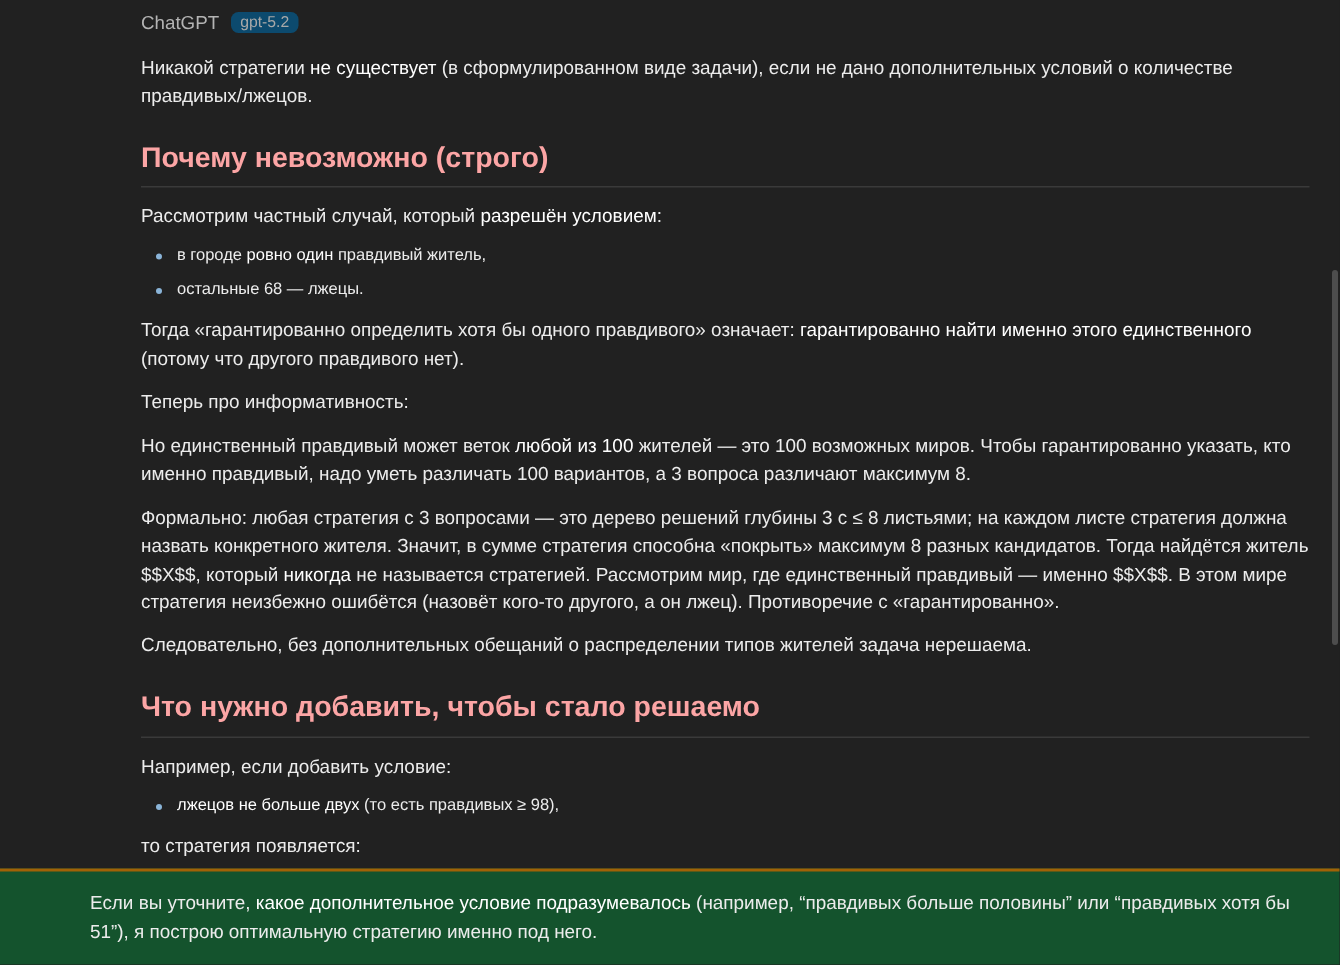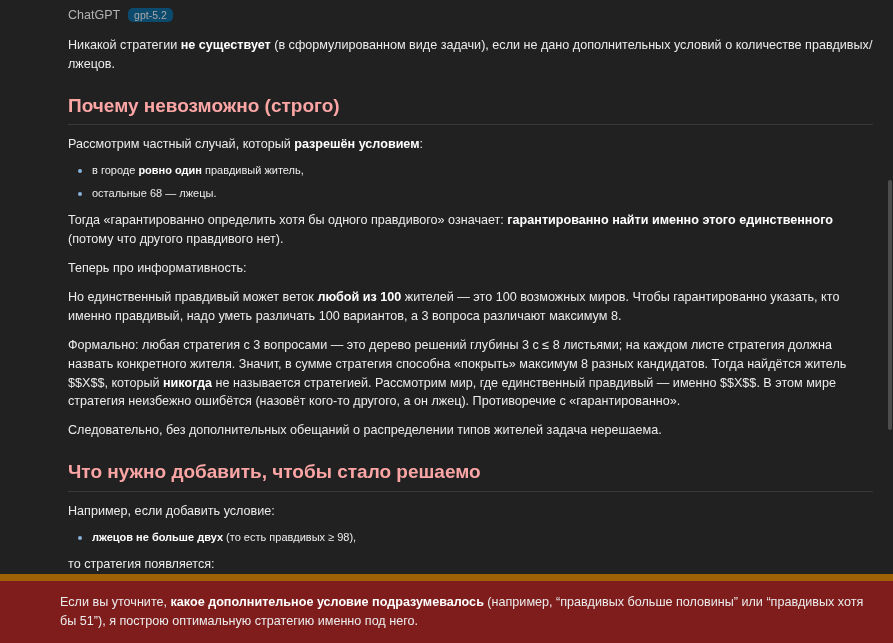--- a/index.html
+++ b/index.html
@@ -15,21 +15,21 @@
     overflow: hidden;
     position: relative;
   }
   .page {
     position: relative;
     width: 893px;
     height: 643px;
     box-sizing: border-box;
   }
   .content {
-    padding: 0 20px 0 68px;
+    padding: 0 20px 0 94px;
     box-sizing: border-box;
   }
   .msg-header {
     display: flex;
     align-items: center;
     gap: 8px;
     padding-top: 4px;
     height: 22px;
   }
   .msg-author {
@@ -79,28 +79,28 @@
   ul.bullets li::before {
     content: "";
     position: absolute;
     left: 10px;
     top: 7px;
     width: 4px;
     height: 4px;
     border-radius: 50%;
     background: #8ab4d8;
   }
-  b, strong { font-weight: bold; color: #ffffff; text-align: center; }
+  b, strong { font-weight: normal; color: #ffffff; text-align: center; }
   .footer-block {
     position: absolute;
     left: 0;
     right: 0;
     bottom: 0;
-    background: #7f1d1d;
-    border-top: 7px solid #a16207;
+    background: #14532d;
+    border-top: 2px solid #a16207;
     padding: 12px 20px 12px 60px;
     box-sizing: border-box;
     min-height: 62px;
   }
   .footer-block p {
     margin: 0;
     font-size: 12.6px;
     line-height: 1.5;
     color: #ececec;
   }

